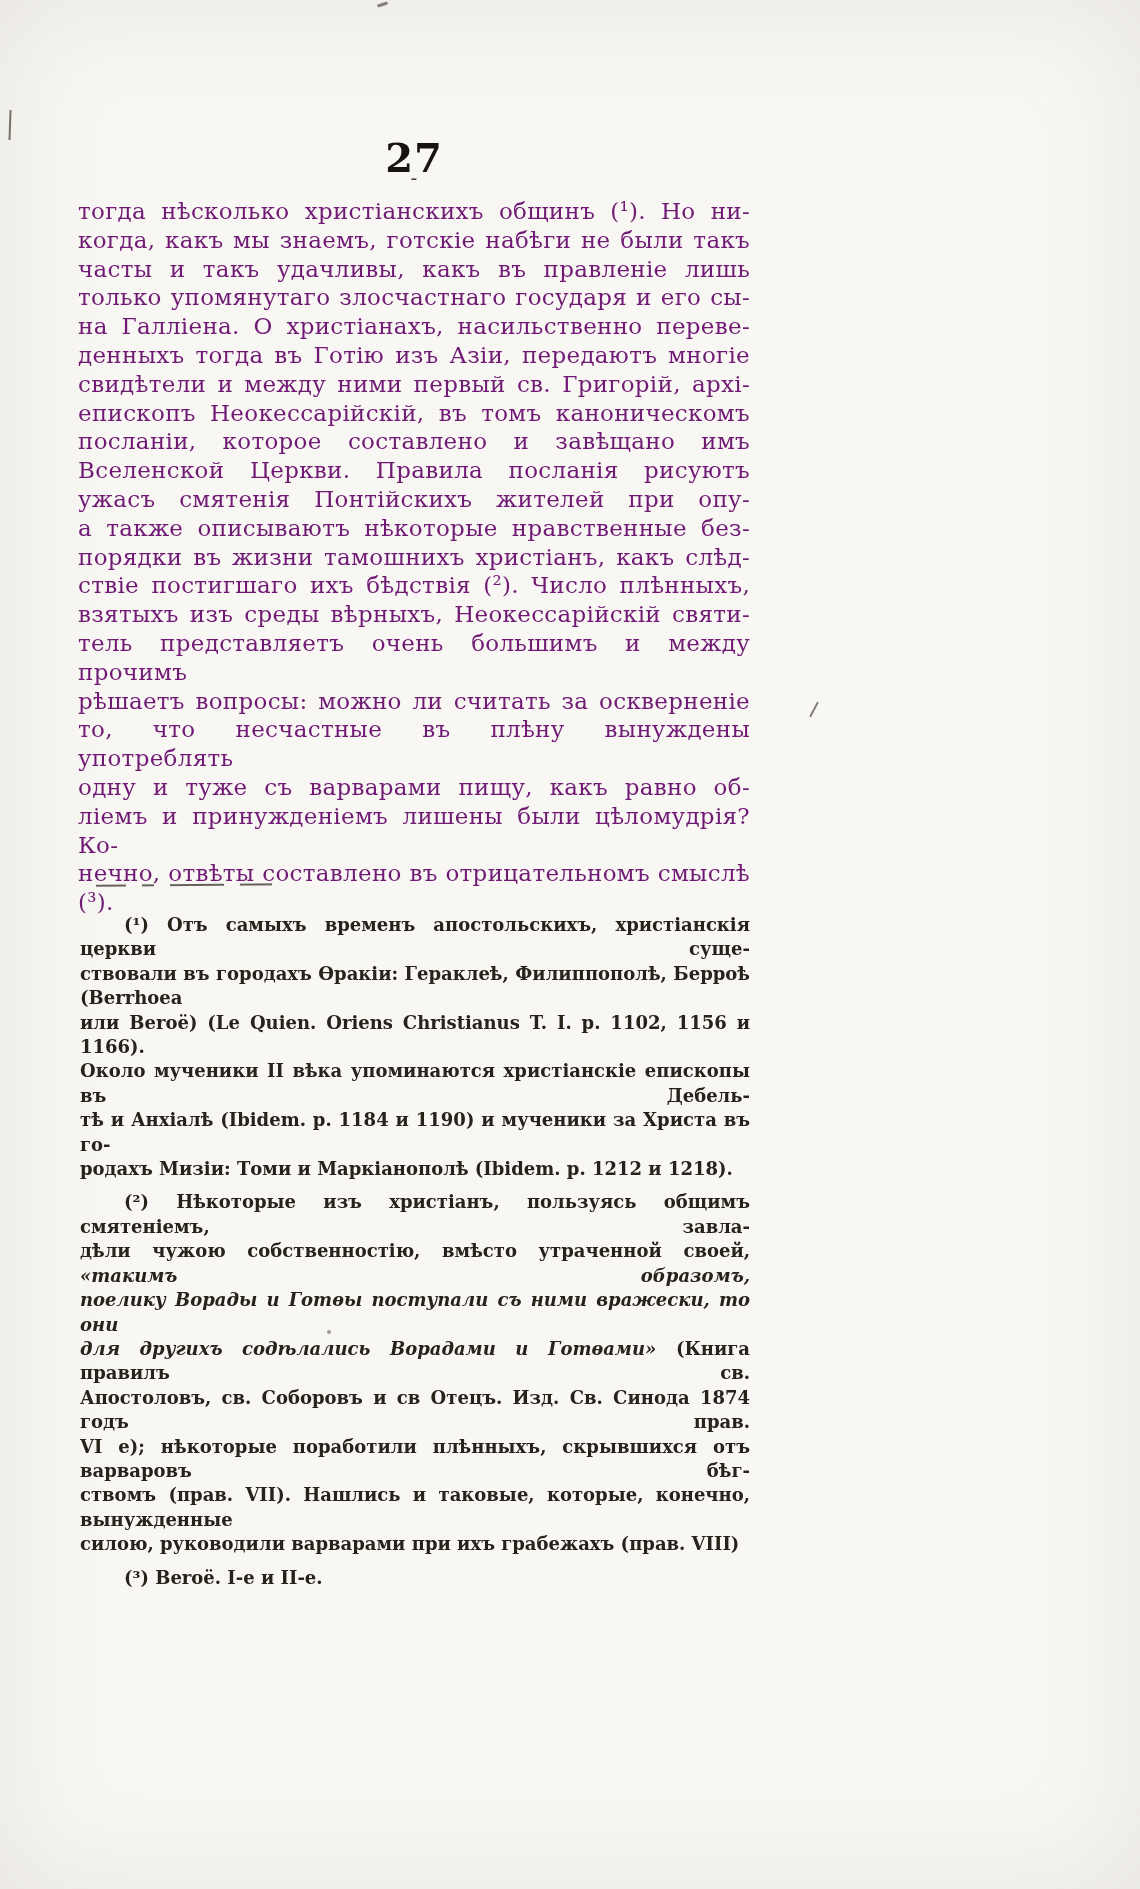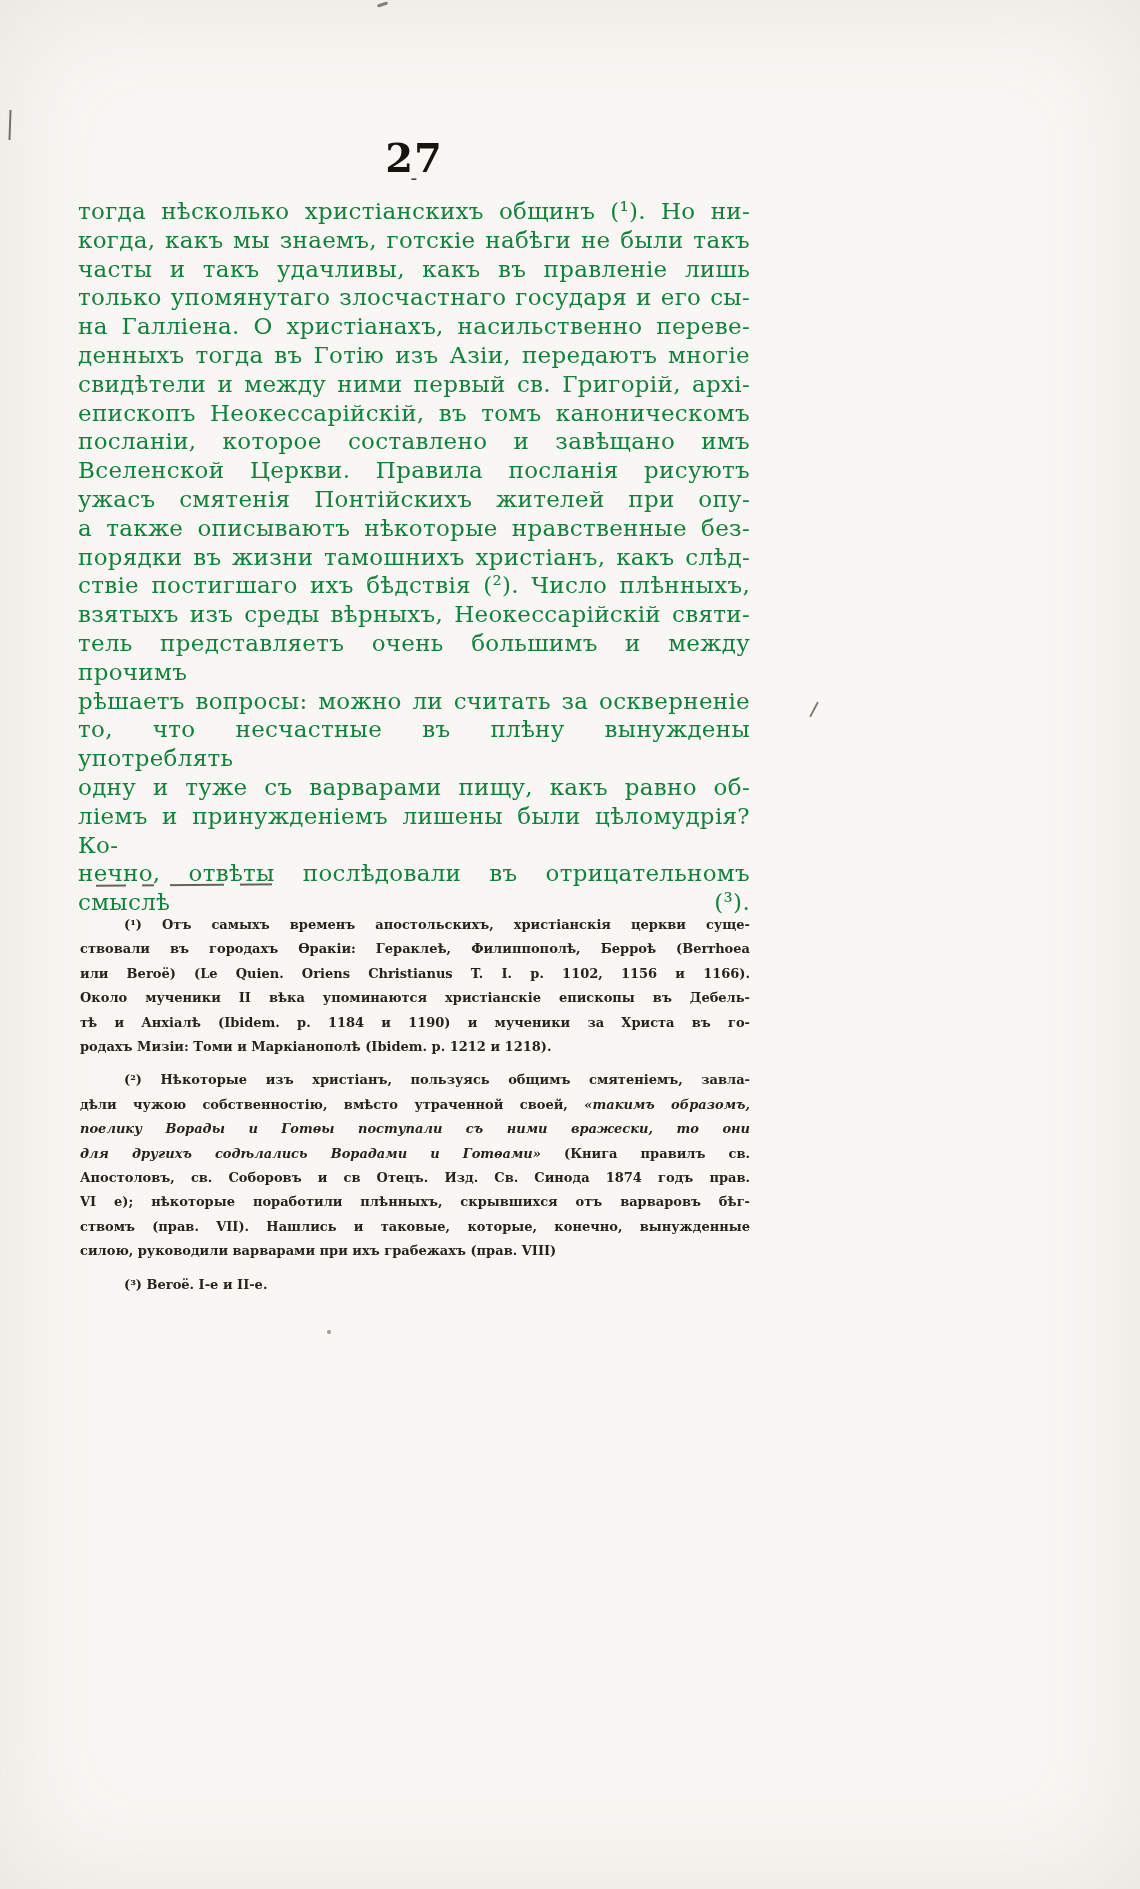--- a/index.html
+++ b/index.html
@@ -23,37 +23,37 @@
     color: #17140f;
   }
   .page-dash {
     position: absolute; top: 166px; left: 78px; width: 672px;
     text-align: center; font-size: 20px; color: #45403a;
   }
   .body-text {
     position: absolute; top: 197px; left: 78px; width: 672px;
     font-size: 23px; line-height: 28.8px;
     letter-spacing: 0.3px;
-    color: #15803d;
+    color: #701a75;
     text-align: justify;
   }
   .line { text-align: justify; text-align-last: justify; white-space: normal; }
   .fn-sep {
     position: absolute; top: 884px; left: 96px; width: 190px; height: 2px;
     background: linear-gradient(to right,
       #4d4840 0 30px, transparent 30px 46px,
       #4d4840 46px 58px, transparent 58px 74px,
       #4d4840 74px 128px, transparent 128px 144px,
       #4d4840 144px 176px, transparent 176px);
     transform: rotate(-0.4deg);
     opacity: 0.85;
   }
   .footnotes {
     position: absolute; top: 913px; left: 80px; width: 670px;
-    font-size: 13px; line-height: 24.4px;
+    font-size: 18px; line-height: 24.4px;
     font-weight: 700;
     color: #27221a;
     text-align: justify;
   }
   .fn-line { text-align: justify; text-align-last: justify; }
   .fn-first { text-indent: 44px; }
   .fn-last { text-align-last: left; }
   .footnote + .footnote { margin-top: 9px; }
   .it { font-style: italic; }
   .artifact { position: absolute; background: #565149; }
@@ -89,21 +89,21 @@
     <div class="line">ужасъ смятенія Понтійскихъ жителей при опу-</div>
     <div class="line">а также описываютъ нѣкоторые нравственные без-</div>
     <div class="line">порядки въ жизни тамошнихъ христіанъ, какъ слѣд-</div>
     <div class="line">ствіе постигшаго ихъ бѣдствія (²). Число плѣнныхъ,</div>
     <div class="line">взятыхъ изъ среды вѣрныхъ, Неокессарійскій святи-</div>
     <div class="line">тель представляетъ очень большимъ и между прочимъ</div>
     <div class="line">рѣшаетъ вопросы: можно ли считать за оскверненіе</div>
     <div class="line">то, что несчастные въ плѣну вынуждены употреблять</div>
     <div class="line">одну и туже съ варварами пищу, какъ равно об-</div>
     <div class="line">ліемъ и принужденіемъ лишены были цѣломудрія? Ко-</div>
-    <div class="line">нечно, отвѣты послѣдовали въ отрицательномъ смыслѣ (³).</div>
+    <div class="line">нечно, отвѣты составлено въ отрицательномъ смыслѣ (³).</div>
   </div>
 
   <div class="fn-sep"></div>
 
   <div class="footnotes">
 
     <div class="footnote">
       <div class="fn-line fn-first">(¹) Отъ самыхъ временъ апостольскихъ, христіанскія церкви суще-</div>
       <div class="fn-line">ствовали въ городахъ Ѳракіи: Гераклеѣ, Филиппополѣ, Берроѣ (Berrhoea</div>
       <div class="fn-line">или Beroë) (Le Quien. Oriens Christianus T. I. p. 1102, 1156 и 1166).</div>

